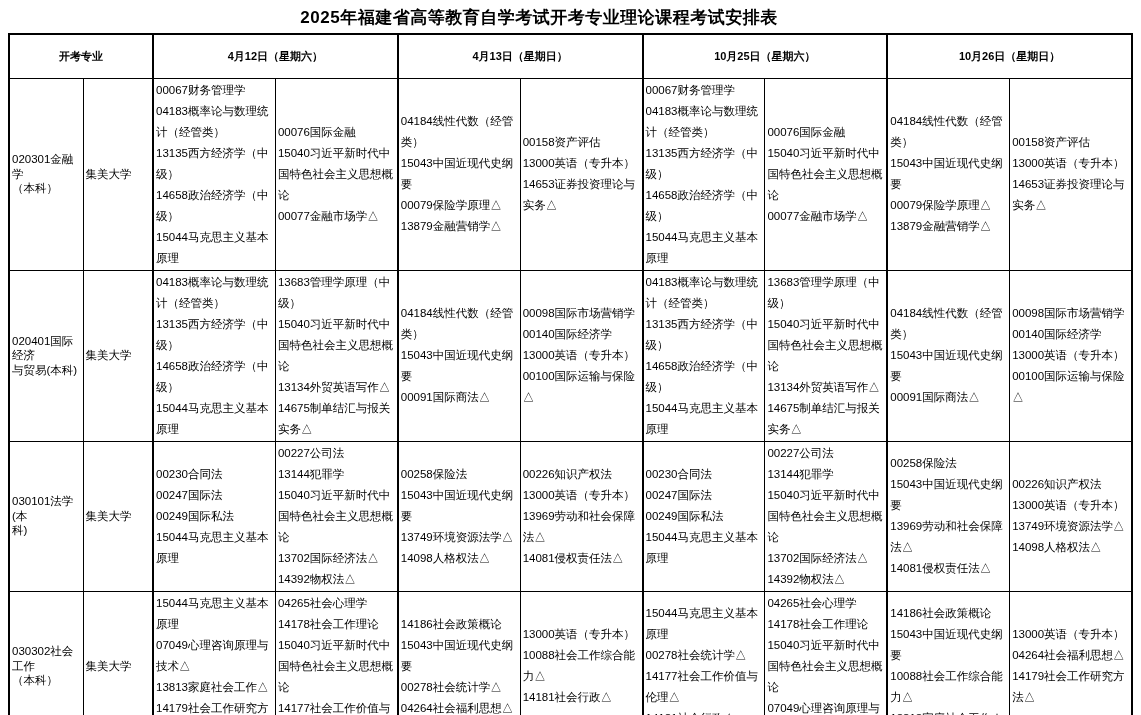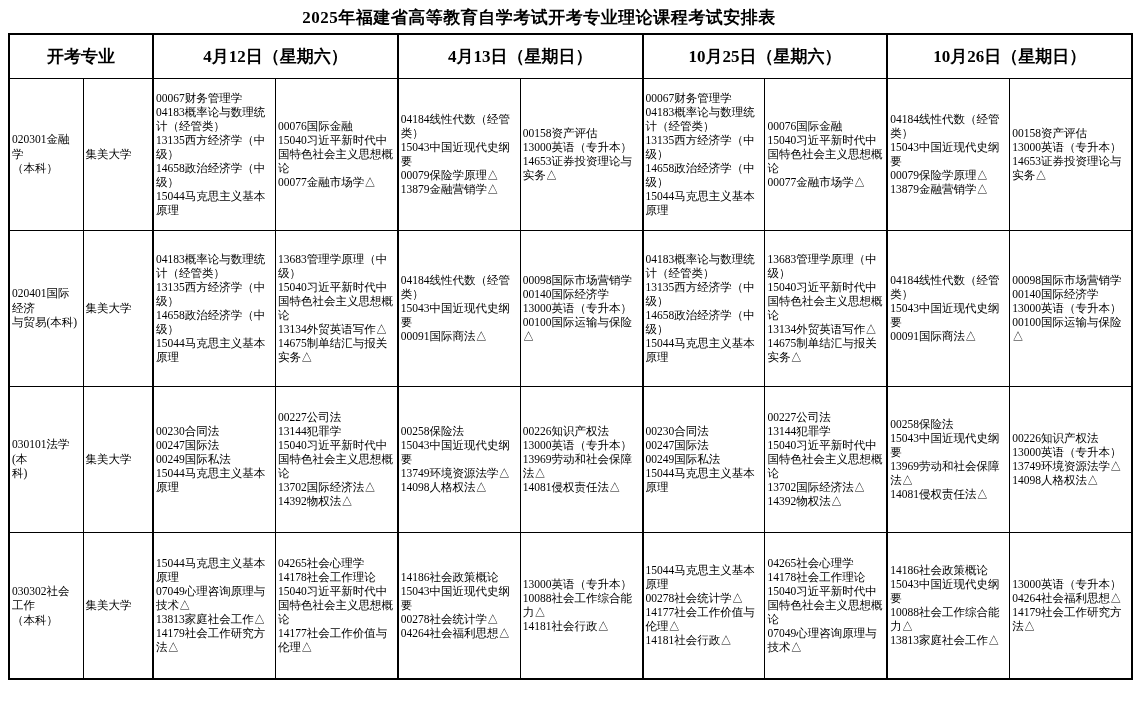--- a/index.html
+++ b/index.html
@@ -2,21 +2,21 @@
 <html><head>
 <meta charset="utf-8">
 <style>
   html, body { margin: 0; padding: 0; background: #ffffff; }
   .page {
     position: relative;
     width: 1078px;
     height: 715px;
     background: #ffffff;
     color: #000000;
-    font-family: Liberation Serif, serif;
+    font-family: Liberation Sans, sans-serif;
   }
   .title {
     position: absolute;
     top: 6px;
     left: 0;
     width: 100%;
     text-align: center;
     font-size: 17px;
     font-weight: bold;
     letter-spacing: 0.5px;
@@ -37,38 +37,38 @@
   }
   
   table.sched .gb { border-left-width: 2px; }
   tr.hr1 { height: 44px; }
   tr.hr2 { height: 32px; }
   tr.r0 { height: 152px; }
   tr.r1 { height: 156px; }
   tr.r2 { height: 146px; }
   tr.r3 { height: 147px; }
   th {
-    font-size: 17px;
+    font-size: 11px;
     font-weight: bold;
     text-align: center;
     padding: 1px 2px;
     white-space: pre-line;
   }
   td.major, td.school {
     font-size: 11.5px;
     padding: 1px 2px;
     line-height: 14.5px;
     white-space: pre-line;
     word-break: break-all;
   }
   td.session {
     font-size: 11.5px;
     text-align: left;
     padding: 1px 1px 1px 2px;
-    line-height: 14px;
+    line-height: 21px;
     white-space: pre-line;
     word-break: break-all;
   }
 </style>
 </head>
 <body>
 
 <div class="page">
   <div class="title">2025年福建省高等教育自学考试开考专业理论课程考试安排表</div>
 

